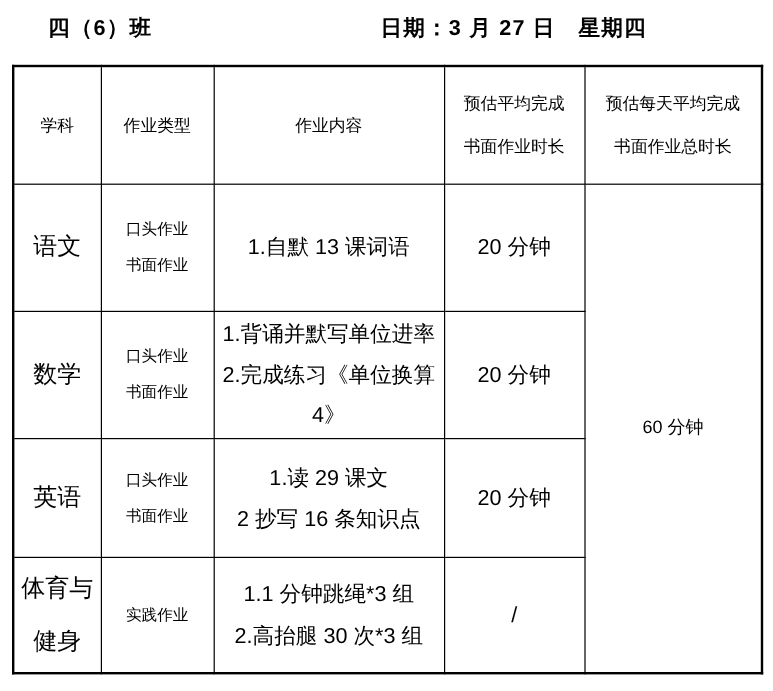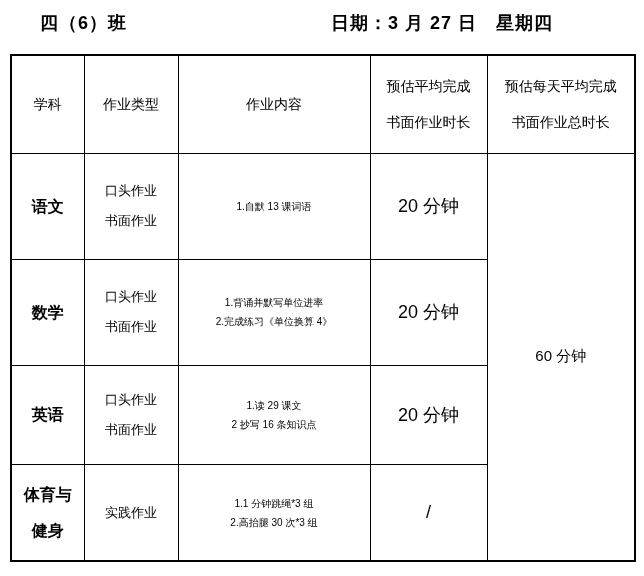--- a/index.html
+++ b/index.html
@@ -27,21 +27,21 @@
     position: absolute;
     left: 40px;
     top: 11px;
     font-size: 18px;
     font-weight: bold;
     letter-spacing: 1px;
     white-space: pre;
   }
   .date-label {
     position: absolute;
-    left: 331px;
+    left: 317px;
     top: 11px;
     font-size: 18px;
     font-weight: bold;
     letter-spacing: 1px;
     white-space: pre;
   }
   table.hw {
     position: absolute;
     left: 10px;
     top: 54px;
@@ -67,31 +67,31 @@
   table.hw tbody tr.r1 { height: 105px; }
   table.hw tbody tr.r2 { height: 99px; }
   table.hw tbody tr.r3 { height: 96px; }
 
   th.hdr {
     font-size: 14px;
     font-weight: normal;
     line-height: 2.6;
   }
   td.subject {
-    font-size: 16px;
-    font-weight: bold;
+    font-size: 20px;
+    font-weight: normal;
     line-height: 2.2;
   }
   td.hwtype {
     font-size: 13px;
     font-weight: normal;
     line-height: 2.3;
   }
   td.content {
-    font-size: 10px;
+    font-size: 18px;
     font-weight: normal;
     line-height: 1.9;
     text-align: left;
     padding-left: 10px;
     padding-right: 6px;
   }
   td.time {
     font-size: 18px;
     font-weight: normal;
   }

